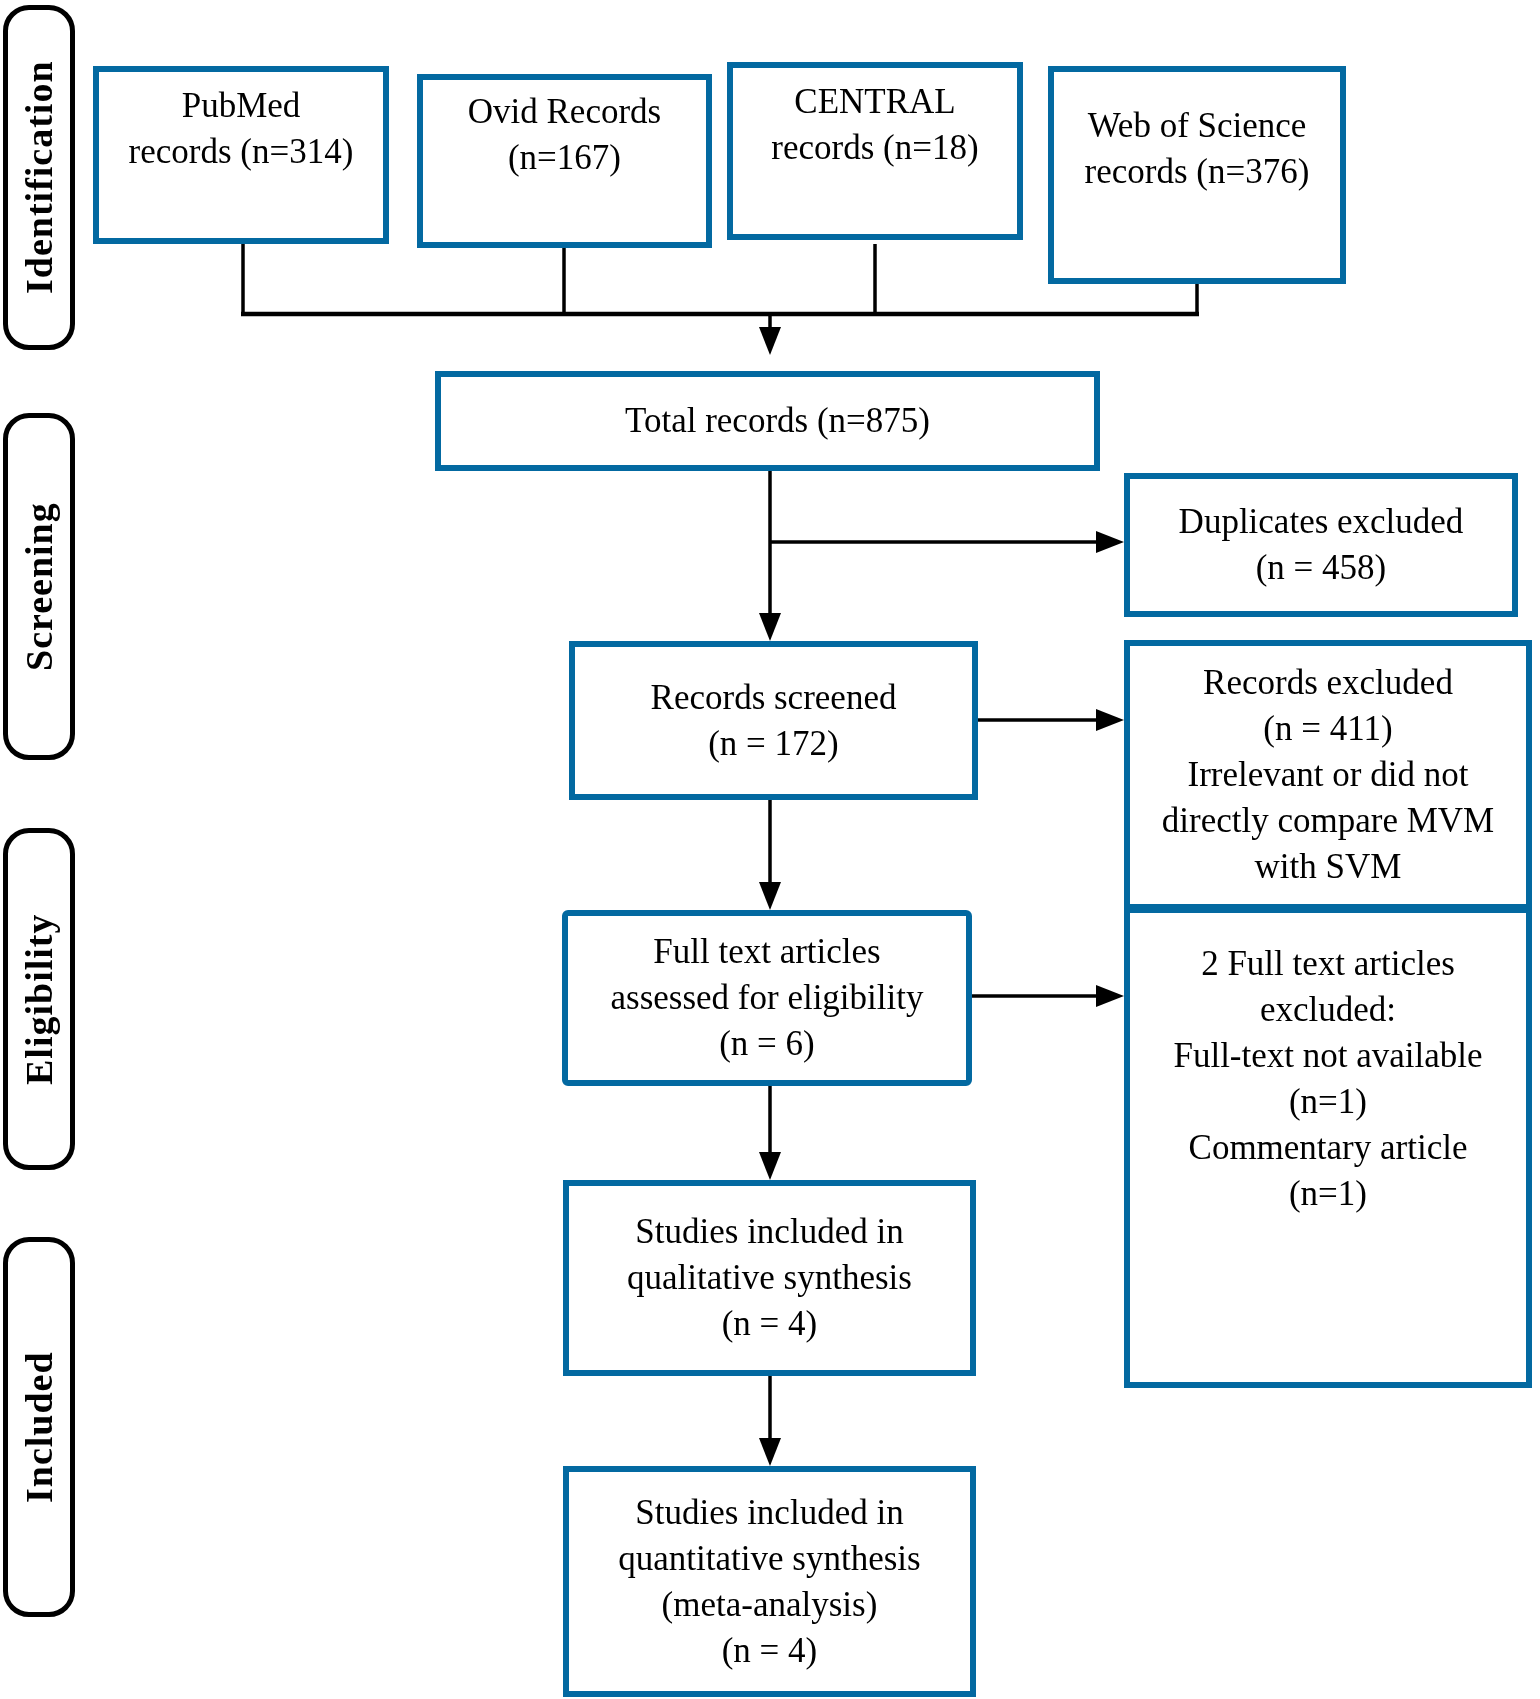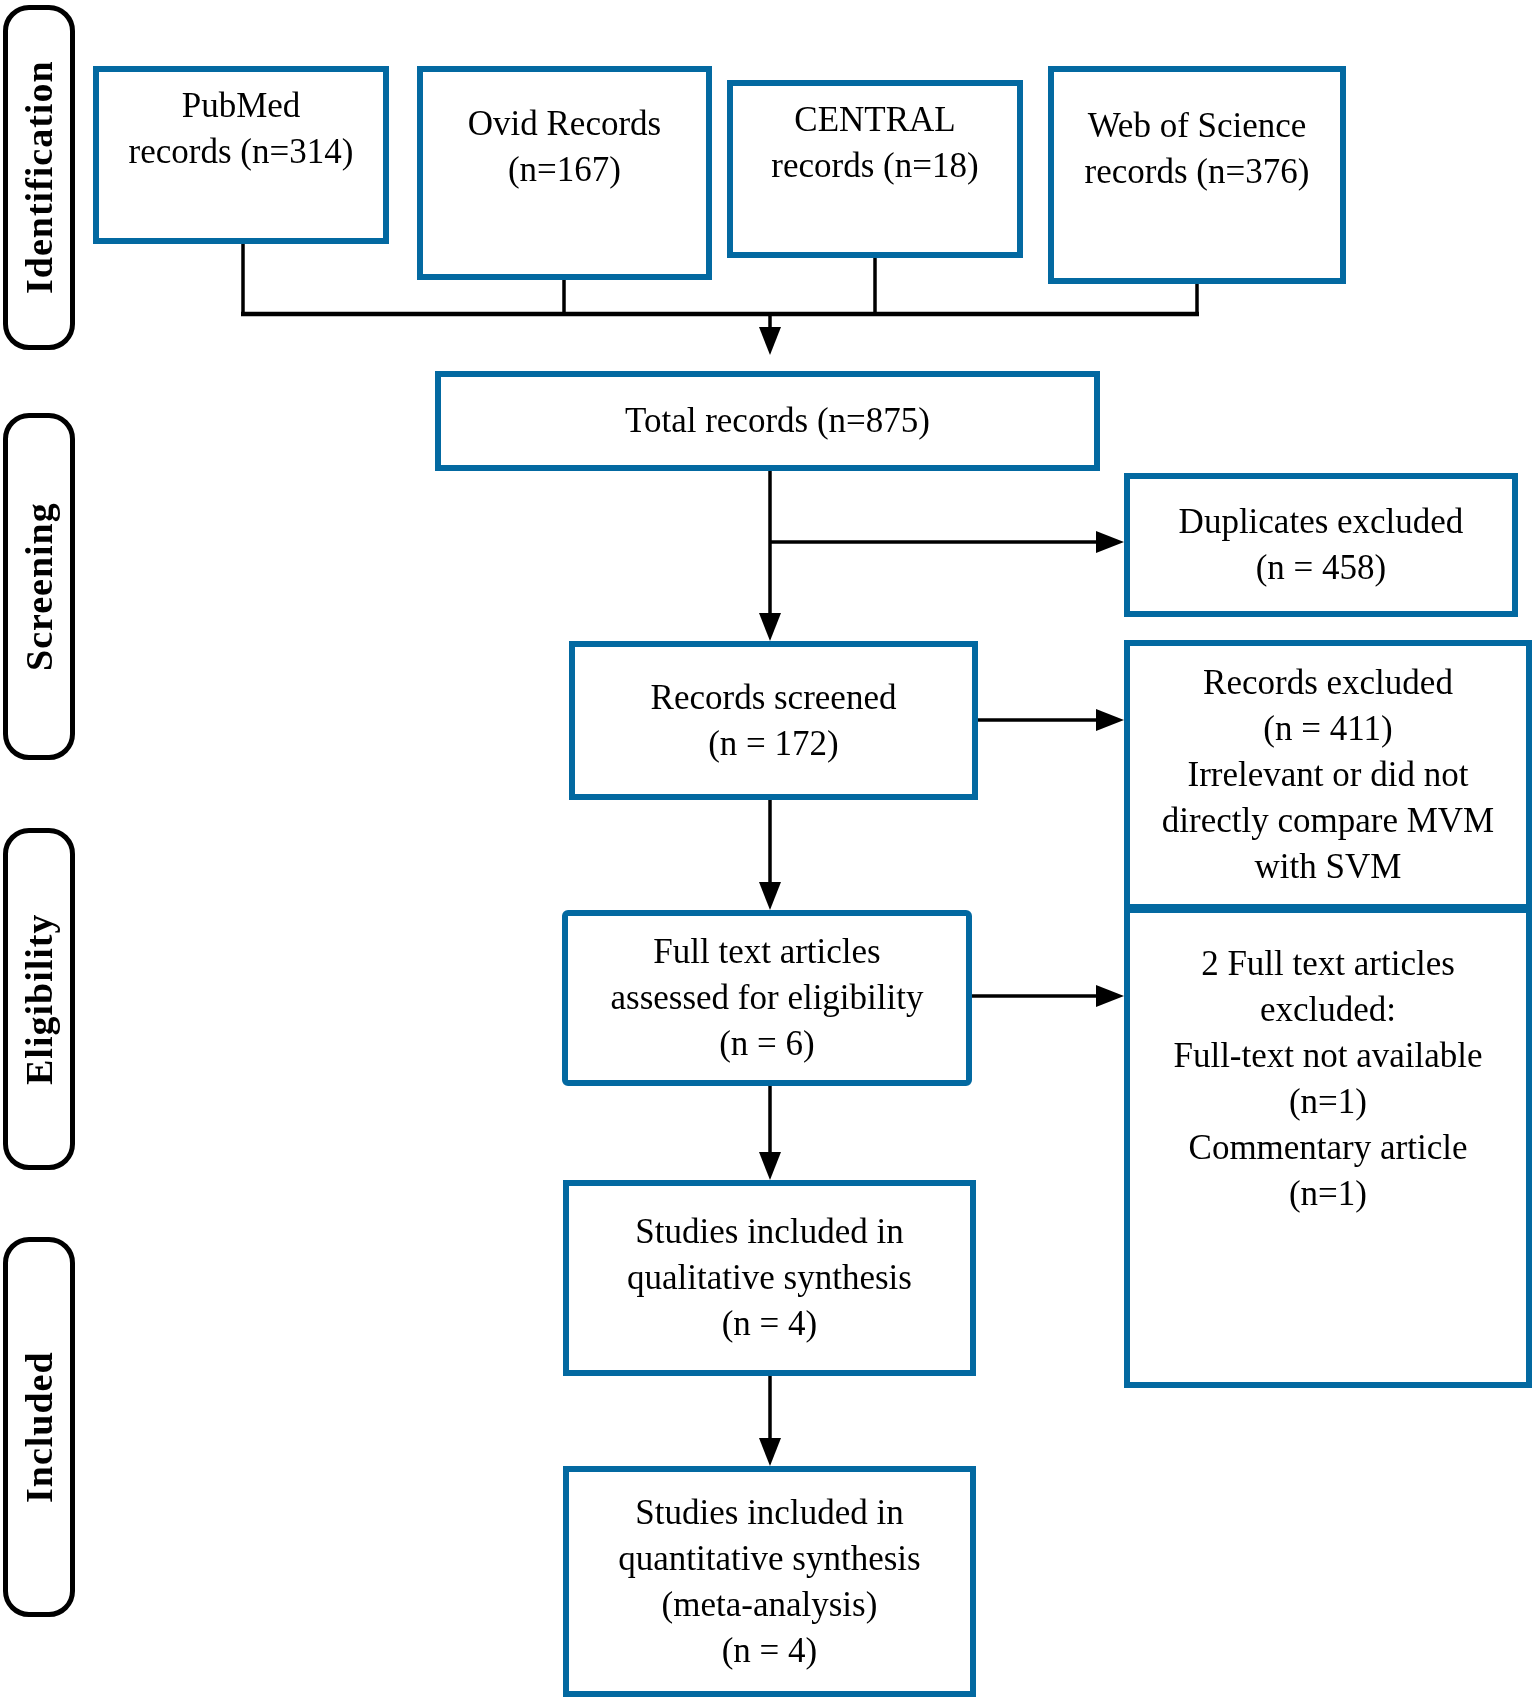--- a/index.html
+++ b/index.html
@@ -100,25 +100,25 @@
     <span>Eligibility</span>
   </div>
   <div class="stage-rail" style="left:3px; top:1237px; width:72px; height:380px;">
     <span>Included</span>
   </div>
 
   <div class="flowbox bias-up" style="left:93px; top:66px; width:296px; height:178px;">
     <span>PubMed
 records (n=314)</span>
   </div>
-  <div class="flowbox bias-up" style="left:417px; top:66px; width:295px; height:214px;">
+  <div class="flowbox bias-up" style="left:417px; top:74px; width:295px; height:174px;">
     <span>Ovid Records
 (n=167)</span>
   </div>
-  <div class="flowbox bias-up" style="left:727px; top:80px; width:296px; height:178px;">
+  <div class="flowbox bias-up" style="left:727px; top:62px; width:296px; height:178px;">
     <span>CENTRAL
 records (n=18)</span>
   </div>
   <div class="flowbox bias-up" style="left:1048px; top:66px; width:298px; height:218px;">
     <span>Web of Science
 records (n=376)</span>
   </div>
 
   <div class="flowbox" style="left:435px; top:371px; width:665px; height:100px;padding-left:20px;">
     <span>Total records (n=875)</span>

